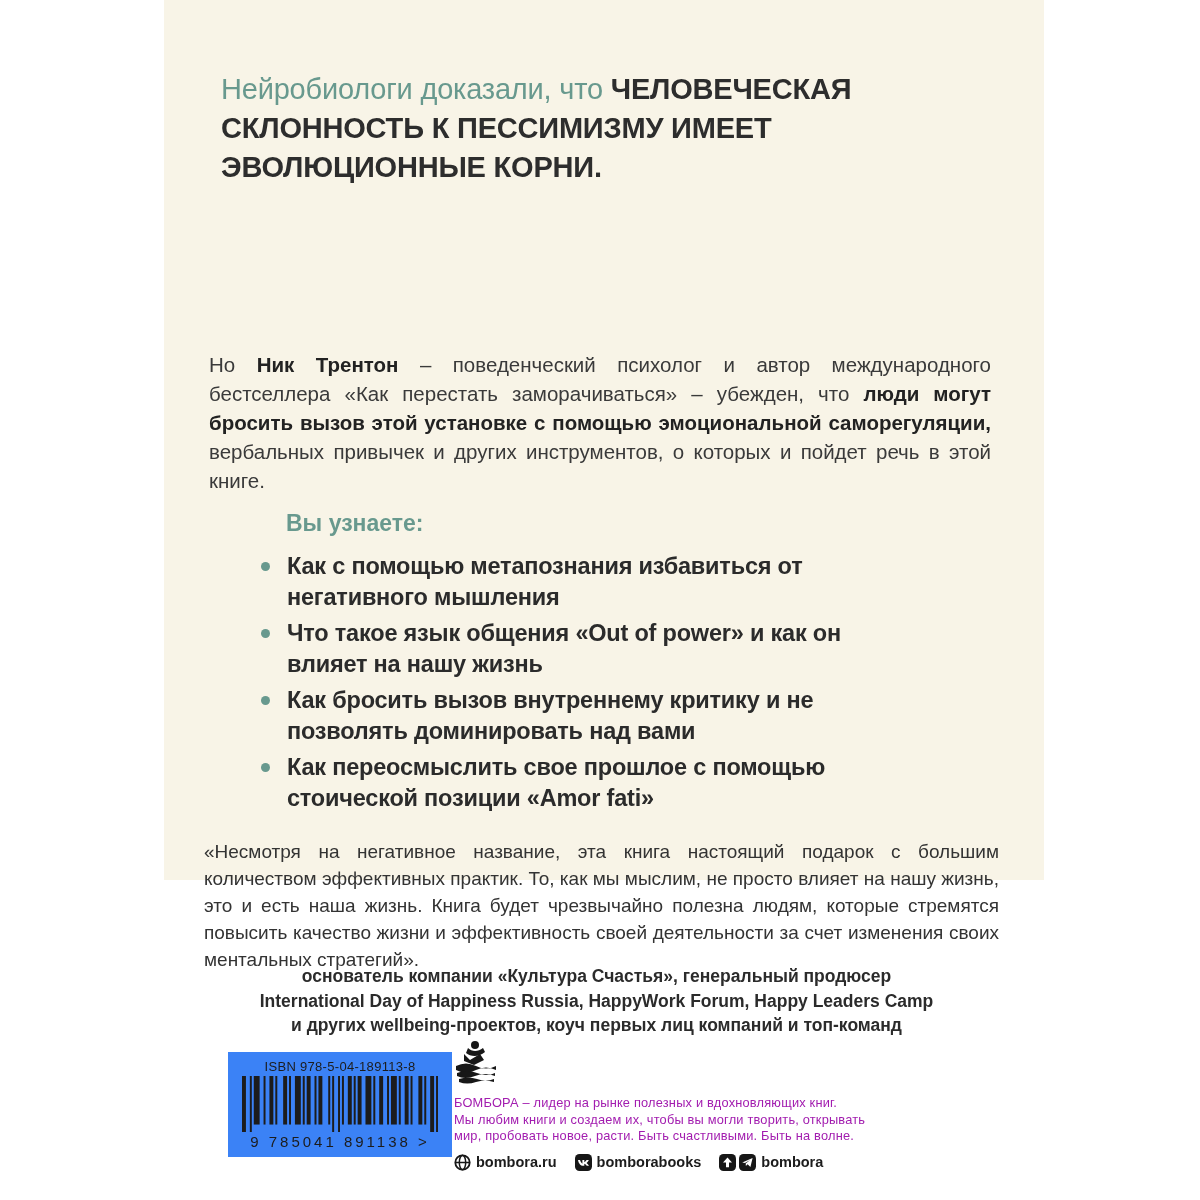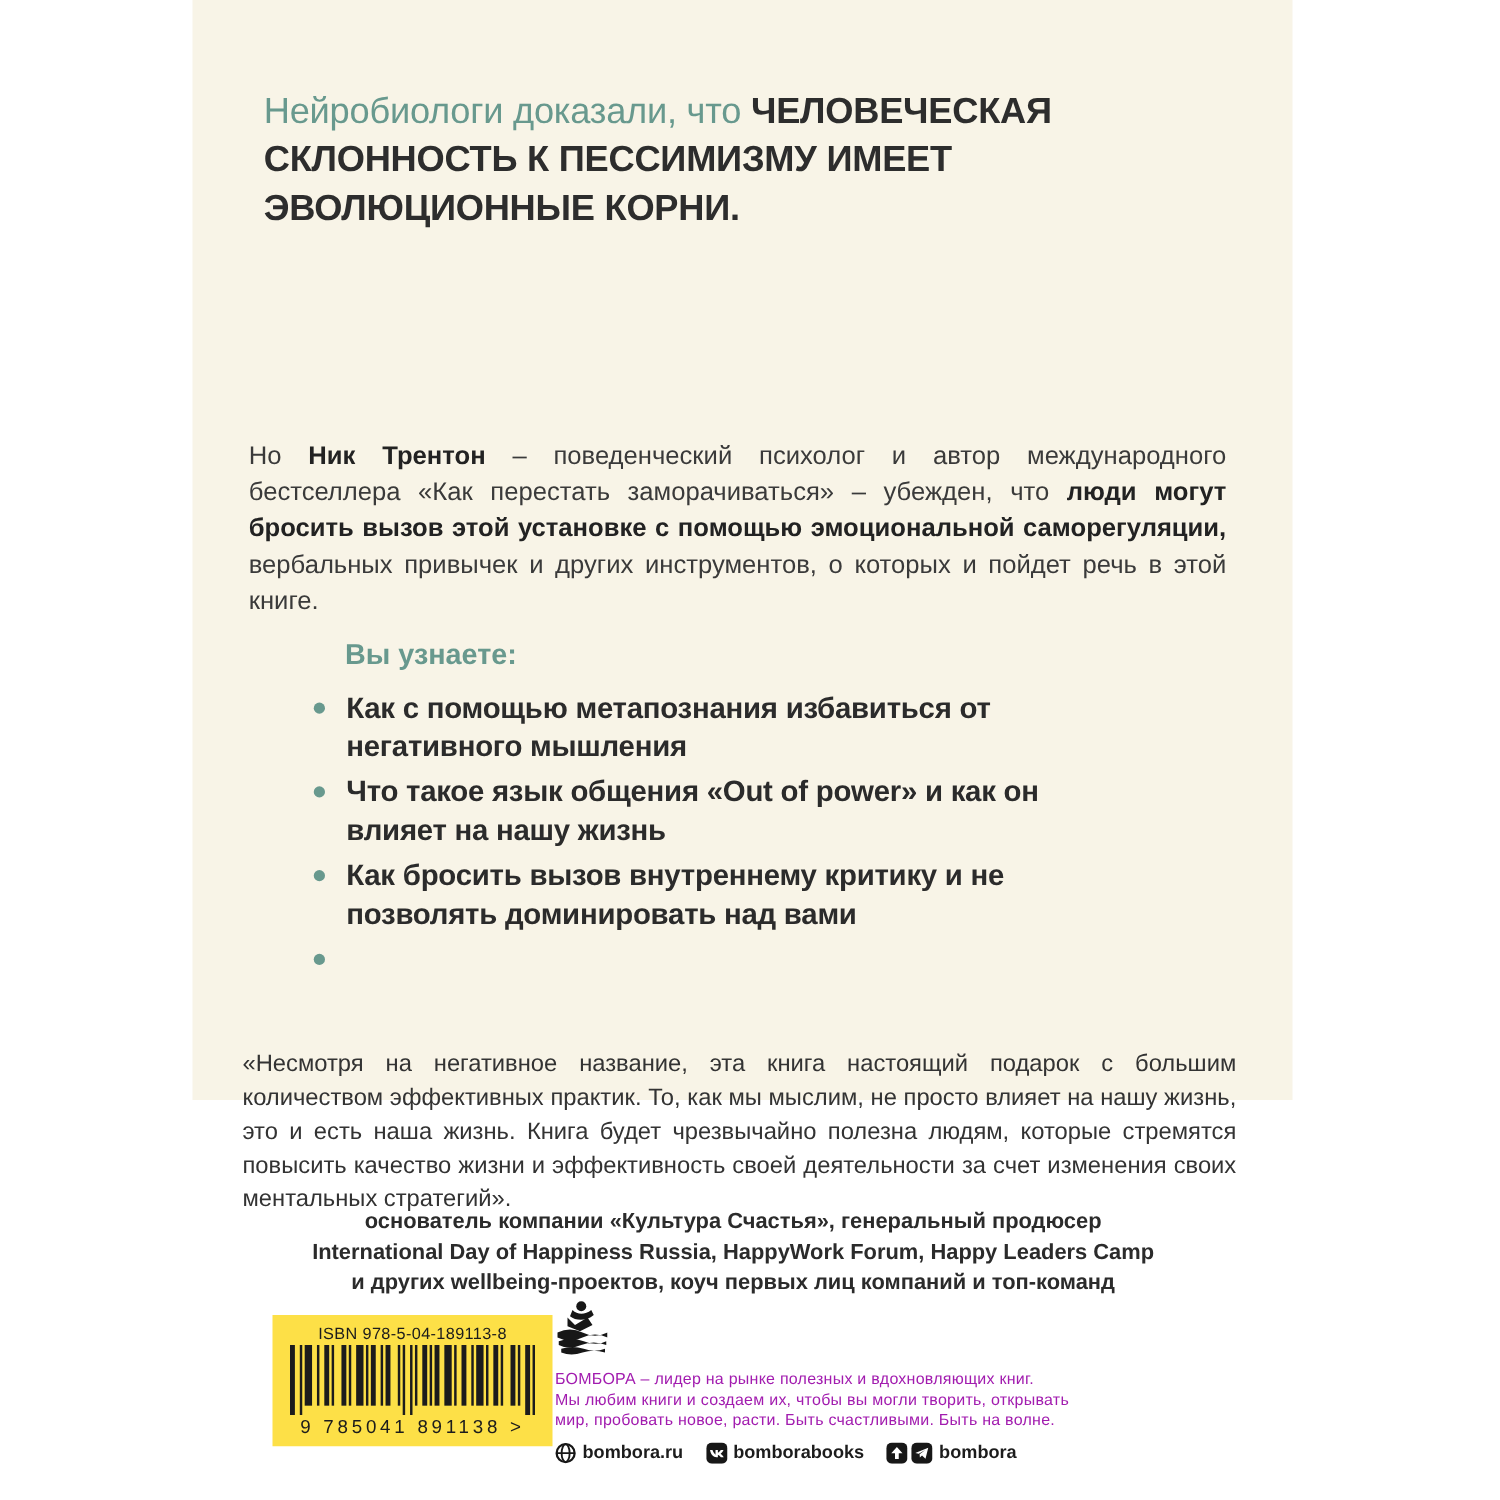--- a/index.html
+++ b/index.html
@@ -10,21 +10,21 @@
   }
   .page {
     position: relative;
     width: 1200px;
     height: 1200px;
     background: #ffffff;
     overflow: hidden;
   }
   .cover {
     position: absolute;
-    left: 154px; top: 0;
+    left: 164px; top: 0;
     width: 880px; height: 880px;
     background: #f8f4e7;
   }
   .teal { color: #68998e; }
 
   .intro-1 {
     position: absolute;
     left: 57px; top: 70px;
     font-size: 29px;
     line-height: 39px;
@@ -110,21 +110,21 @@
     font-size: 17.5px;
     line-height: 24.5px;
     font-weight: 700;
     color: #2b2b2b;
   }
 
   .barcode-box {
     position: absolute;
     left: 64px; top: 1052px;
     width: 224px; height: 105px;
-    background: #fde047;
+    background: #3b82f6;
     display: flex;
     flex-direction: column;
     align-items: center;
     justify-content: center;
     padding: 6px 8px;
   }
   .isbn-text {
     font-size: 13px;
     color: #1c1c1c;
     letter-spacing: 0.3px;
@@ -198,21 +198,21 @@
 
 
     <p class="about-author"><span>Но </span><b>Ник Трентон</b><span> – поведенческий психолог и автор международного бестселлера «Как перестать заморачиваться» – убежден, что </span><b>люди могут бросить вызов этой установке с помощью эмоциональной саморегуляции,</b><span> вербальных привычек и других инструментов, о которых и пойдет речь в этой книге.</span></p>
 
     <div class="learn-heading">Вы узнаете:</div>
 
     <ul class="bullets">
       <li><span class="dot"></span><span>Как с помощью метапознания избавиться от негативного мышления</span></li>
       <li><span class="dot"></span><span>Что такое язык общения «Out of power» и как он влияет на нашу жизнь</span></li>
       <li><span class="dot"></span><span>Как бросить вызов внутреннему критику и не позволять доминировать над вами</span></li>
-      <li><span class="dot"></span></li>
+      <li><span class="dot"></span><span>Как переосмыслить свое прошлое с помощью стоической позиции «Amor fati»</span></li>
     </ul>
 
     <p class="quote">«Несмотря на негативное название, эта книга настоящий подарок с большим количеством эффективных практик. То, как мы мыслим, не просто влияет на нашу жизнь, это и есть наша жизнь. Книга будет чрезвычайно полезна людям, которые стремятся повысить качество жизни и эффективность своей деятельности за счет изменения своих ментальных стратегий».</p>
     <div class="review-credentials">основатель компании «Культура Счастья», генеральный продюсер<br>International Day of Happiness Russia, HappyWork Forum, Happy Leaders Camp<br>и других wellbeing-проектов, коуч первых лиц компаний и топ-команд</div>
 
     <div class="barcode-box">
       <div class="isbn-text">ISBN 978-5-04-189113-8</div>
       <svg class="barcode-bars" viewBox="0 0 100 60" preserveAspectRatio="none">
         <g fill="#1c1c1c">
           <rect x="0" y="0" width="2" height="60"></rect>

